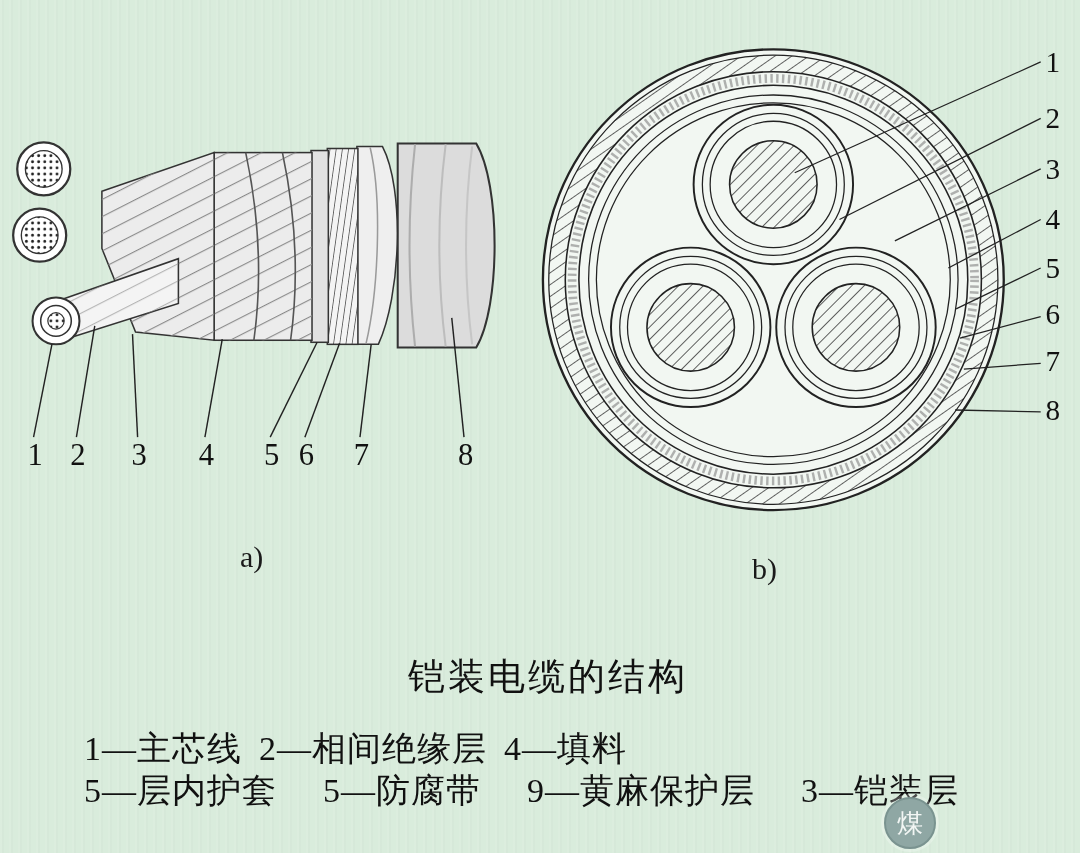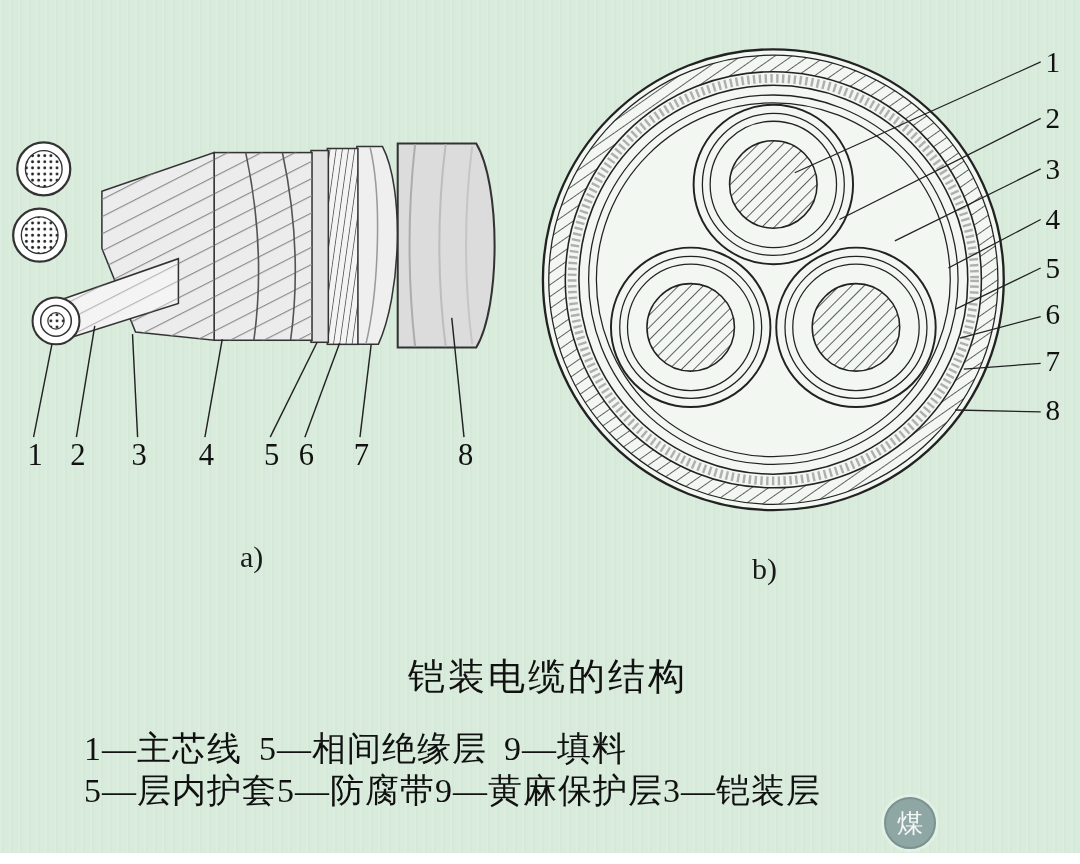--- a/index.html
+++ b/index.html
@@ -30,21 +30,21 @@
   .legend-row{
     position:absolute;
     left:84px;
     display:flex;
     font-size:34px;
     color:#111;
     letter-spacing:1px;
     white-space:nowrap;
   }
   .legend-row1{top:726px;gap:17px;}
-  .legend-row2{top:768px;justify-content:space-between;}
+  .legend-row2{top:768px;gap:46px;justify-content:space-between;}
   .watermark{
     position:absolute;
     left:884px;top:797px;
     width:48px;height:48px;
     border-radius:50%;
     background:#8fa7a4;
     border:2px solid #7a9390;
     display:flex;align-items:center;justify-content:center;
     color:#f2f6f4;
     font-size:26px;
@@ -214,22 +214,22 @@
     </g>
   </svg>
 
   <div class="caption" style="left:240px;top:540px;">a)</div>
   <div class="caption" style="left:752px;top:552px;">b)</div>
 
   <div class="fig-title">铠装电缆的结构</div>
 
   <div class="legend-row legend-row1">
     <span>1—主芯线</span>
-    <span>5—相间绝缘层</span>
-    <span>9—填料</span>
+    <span>2—相间绝缘层</span>
+    <span>4—填料</span>
   </div>
   <div class="legend-row legend-row2">
     <span>5—层内护套</span>
     <span>5—防腐带</span>
     <span>9—黄麻保护层</span>
     <span>3—铠装层</span>
   </div>
 
   <div class="watermark">
     <span>煤</span>

